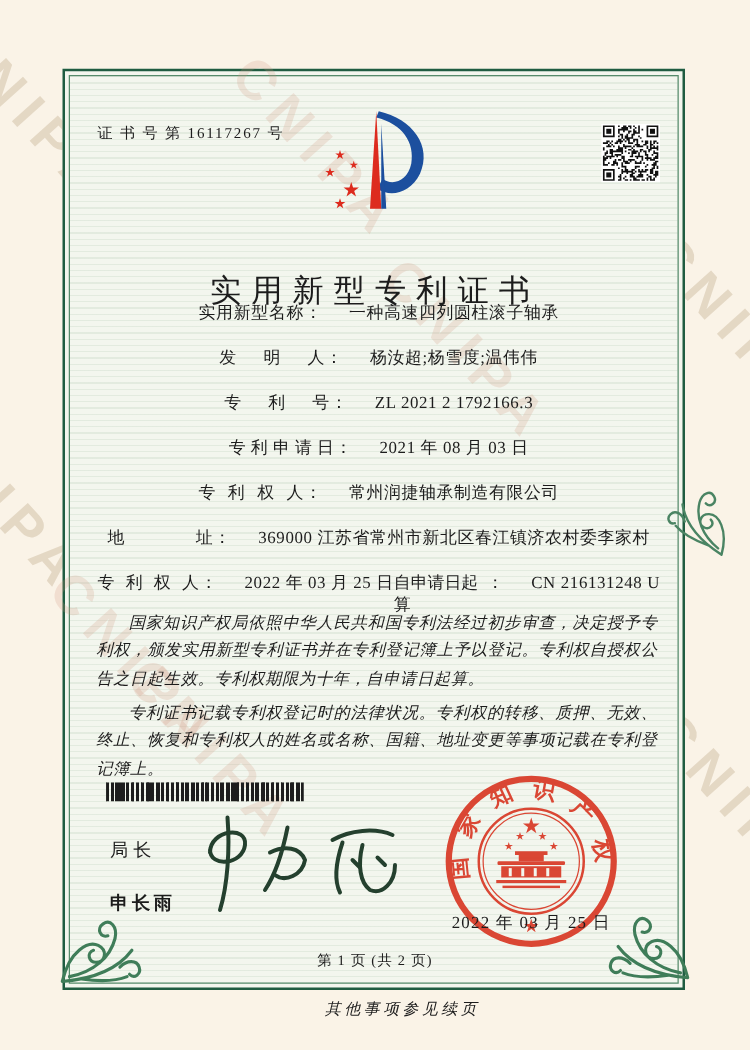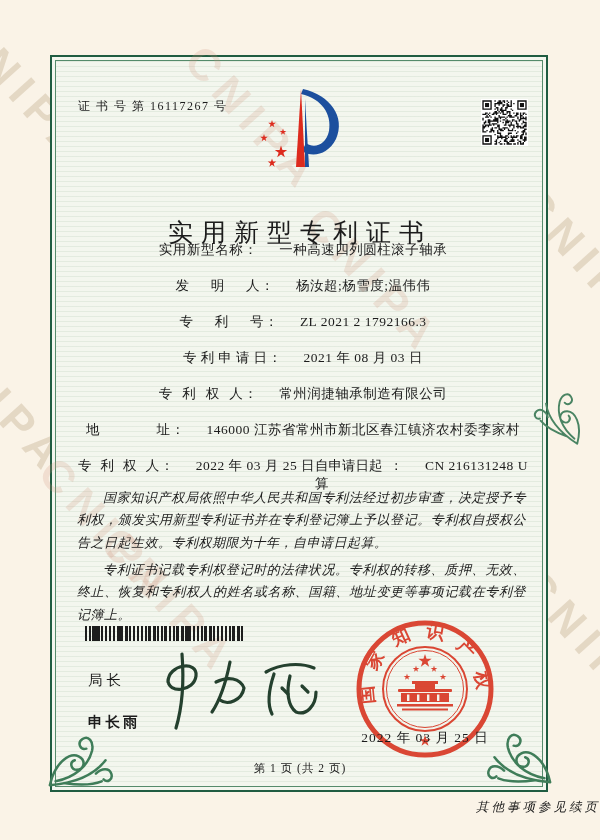--- a/index.html
+++ b/index.html
@@ -56,21 +56,21 @@
   .signer-title{ position:absolute; left:88px; top:671px; font-size:14.5px; letter-spacing:4px; font-weight:normal; }
   .signer-name{ position:absolute; left:88px; top:697px; font-size:14.5px; letter-spacing:3px; font-weight:bold;margin-top:16px; }
   .signature{ position:absolute; left:138px; top:648px; }
   .seal{ position:absolute; left:351px; top:615px; opacity:0.93; }
   .seal-date{
     position:absolute; left:351px; top:729px; width:148px; text-align:center;
     font-size:13.5px; letter-spacing:1px; z-index:5;
   }
   .page-info{ position:absolute; left:0; right:0; top:761px; text-align:center; font-size:11.5px; letter-spacing:1px; }
   .note{
-    position:absolute; left:0; right:0; top:799px; text-align:right;
+    position:absolute; left:0; right:0; top:799px; text-align:center;
     font-size:12.5px; font-style:italic; letter-spacing:3px;padding-left:44px;
   }
   .flourish{ position:absolute; pointer-events:none; }
   .defs-hidden{ position:absolute; width:0; height:0; overflow:hidden; }
 </style>
 </head>
 <body>
 
 <svg class="defs-hidden" xmlns="http://www.w3.org/2000/svg" aria-hidden="true">
   <defs>
@@ -145,21 +145,21 @@
       <span class="row-value">2021 年 08 月 03 日</span>
     </div>
     <div class="row">
       <span class="row-label">专利权人</span>
         <span class="row-colon">：</span>
       <span class="row-value">常州润捷轴承制造有限公司</span>
     </div>
     <div class="row">
       <span class="row-label">地址</span>
         <span class="row-colon">：</span>
-      <span class="row-value">146000 江苏省常州市新北区春江镇济农村委李家村</span>
+      <span class="row-value">369000 江苏省常州市新北区春江镇济农村委李家村</span>
     </div>
     <div class="row">
       <span class="row-label">专利权人</span>
         <span class="row-colon">：</span>
       <span class="row-value">2022 年 03 月 25 日</span>
       <span class="row-group2">
         <span>自申请日起算</span>
           <span class="row-colon">：</span>
         <span class="row-value">CN 216131248 U</span>
       </span>

